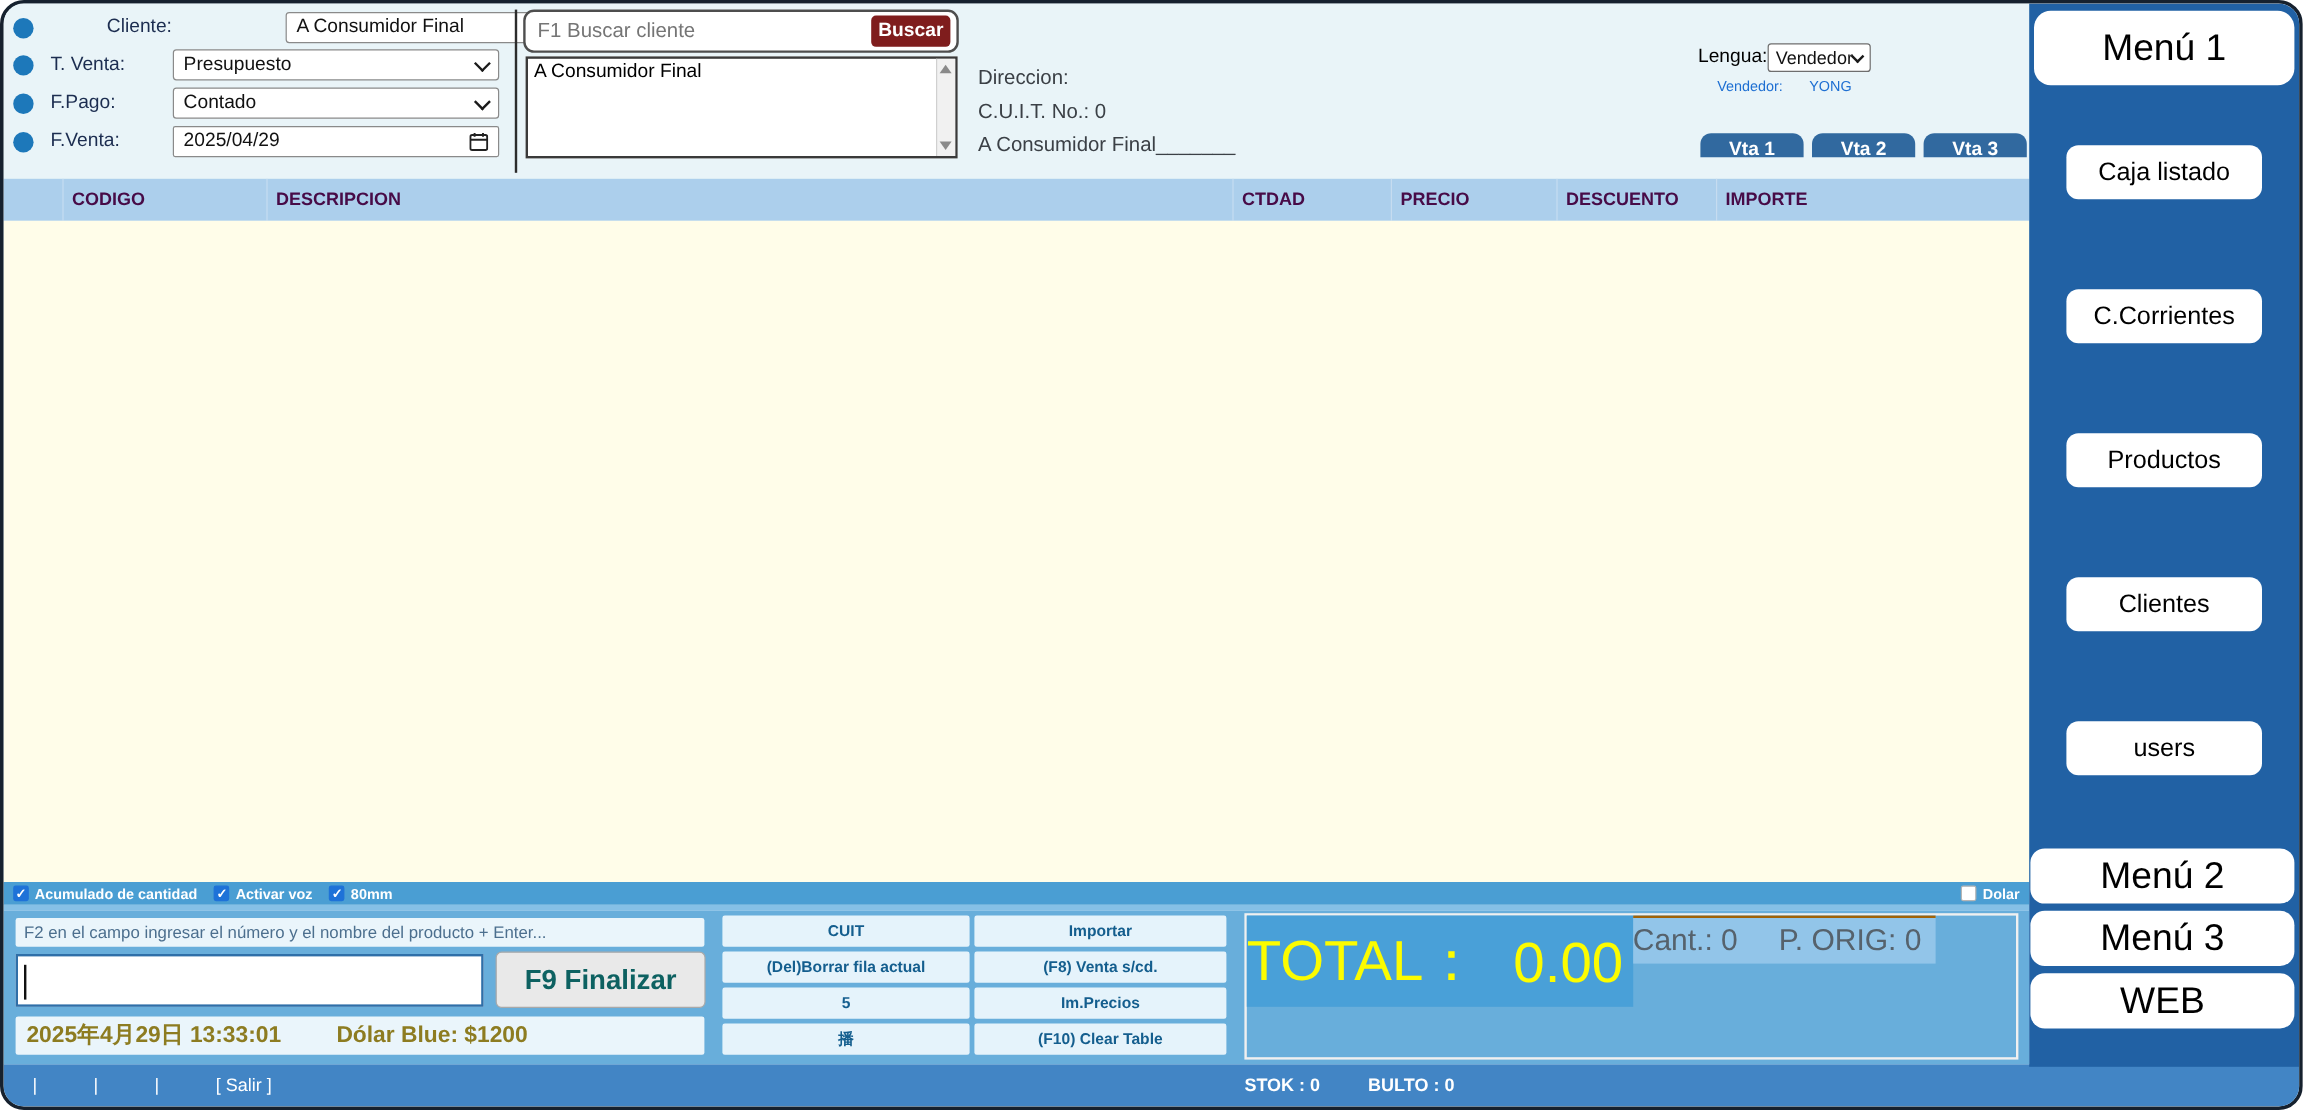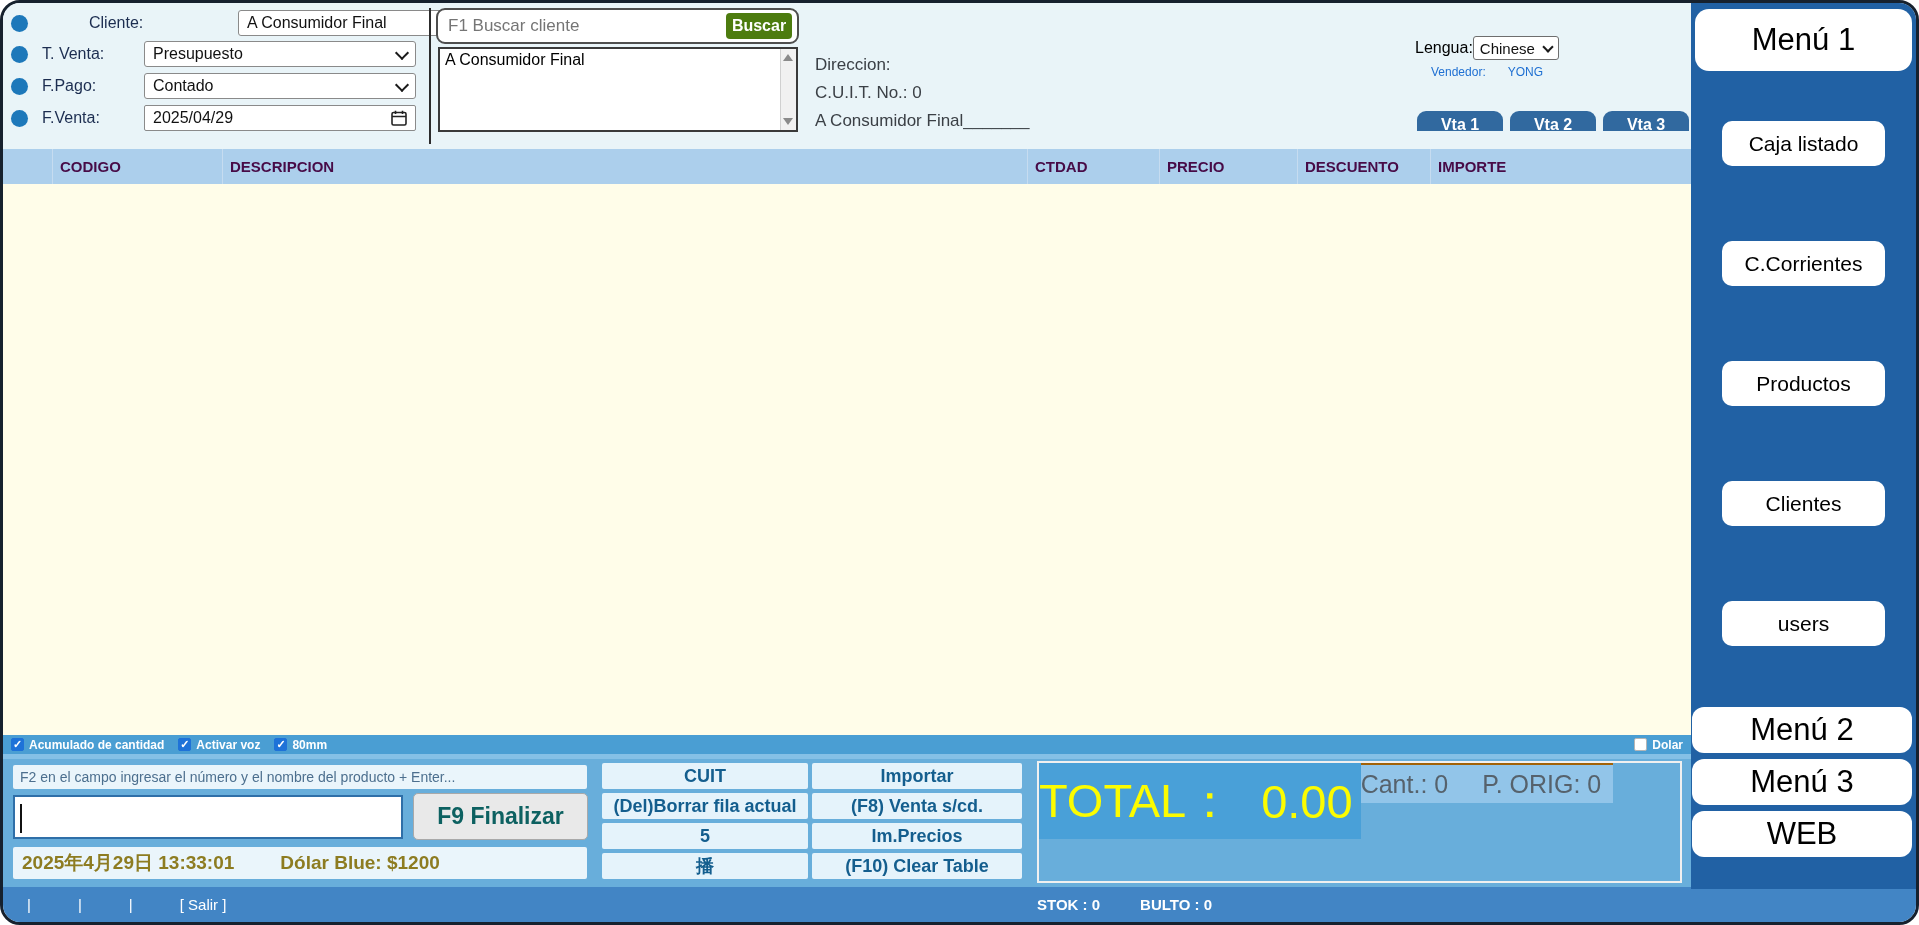--- a/index.html
+++ b/index.html
@@ -16,21 +16,21 @@
     border:1px solid #8a8a8a;border-radius:3px;padding:0 8px;font-size:16px;color:#111;
     width:272px;height:26px;box-sizing:border-box;}
   .chev{width:8px;height:8px;border-right:2px solid #1a1a1a;border-bottom:2px solid #1a1a1a;
     transform:rotate(45deg);margin-top:-3px;flex:none;}
   .vsep{position:absolute;left:426px;top:5px;width:2px;height:136px;background:#2c2c2c;}
 
   .search-box{position:absolute;left:433px;top:5px;width:363px;height:36px;box-sizing:border-box;
     display:flex;align-items:center;border:2px solid #4e4e4e;border-radius:9px;background:#fff;padding:0 5px;}
   .search-ph{flex:1;color:#9aa0a6;font-size:17px;padding-left:5px;background:transparent;border:none;outline:none;
     font-family:"Liberation Sans",sans-serif;}
-  .buscar{flex:none;width:66px;height:26px;background:#4d7c0f;border-radius:4px;color:#fff;
+  .buscar{flex:none;width:66px;height:26px;background:#7f1d1d;border-radius:4px;color:#fff;
     font-weight:bold;font-size:16px;text-align:center;line-height:26px;}
   .listbox{position:absolute;left:435px;top:44px;width:360px;height:85px;box-sizing:border-box;
     background:#fff;border:2px solid #3a3a3a;}
   .listbox .item{padding:2px 5px;font-size:16px;color:#000;}
   .lscroll{position:absolute;right:0;top:0;width:15px;height:100%;background:#f1f1f1;border-left:1px solid #d0d0d0;}
   .tri-up{position:absolute;top:5px;left:2px;width:0;height:0;border-left:5px solid transparent;
     border-right:5px solid transparent;border-bottom:7px solid #8a8a8a;}
   .tri-down{position:absolute;bottom:5px;left:2px;width:0;height:0;border-left:5px solid transparent;
     border-right:5px solid transparent;border-top:7px solid #8a8a8a;}
 
@@ -74,21 +74,21 @@
     background:#fff;border:2px solid #2f6fa8;}
   .caret{margin:7px 0 0 5px;width:2px;height:29px;background:#111;}
   .f9{position:absolute;left:410px;top:34px;width:175px;height:47px;box-sizing:border-box;
     background:#e9e9e9;border:1px solid #a9a9a9;border-radius:5px;color:#0d6161;font-weight:bold;
     font-size:23px;text-align:center;line-height:45px;}
   .datebar{position:absolute;left:10px;top:88px;width:574px;height:32px;background:#eaf5fb;
     color:#8d7c21;font-weight:bold;font-size:19px;line-height:32px;display:flex;gap:46px;
     padding-left:9px;box-sizing:border-box;border-radius:2px;}
   .grid{position:absolute;left:599px;top:4px;width:420px;display:grid;
     grid-template-columns:206px 210px;grid-auto-rows:26px;gap:4px;}
-  .gbtn{background:#e5f3fb;color:#145e8e;font-weight:bold;font-size:18px;text-align:center;
+  .gbtn{background:#e5f3fb;color:#145e8e;font-weight:bold;font-size:13px;text-align:center;
     line-height:26px;border-radius:2px;}
   .total-panel{position:absolute;left:1034px;top:2px;width:645px;height:122px;box-sizing:border-box;
     border:2px solid #f0f0f0;display:flex;}
   .total-top{height:76px;background:#49a0d8;display:flex;justify-content:flex-end;align-items:center;
     padding-right:8px;}
   .total-label,.total-value{color:#fcfc00;font-size:47px;}
   .total-value{margin-left:28px;}
   .total-bottom{height:38px;background:#92c5e9;border-top:2px solid #a16207;display:flex;
     justify-content:flex-end;align-items:center;gap:34px;padding-right:12px;color:#56626c;font-size:25px;}
 
@@ -171,21 +171,21 @@
 
     <div class="info">
       <div class="info-line">Direccion:</div>
       <div class="info-line">C.U.I.T. No.: 0</div>
       <div class="info-line">A Consumidor Final_______</div>
     </div>
 
     <div class="lengua">
       <span class="llabel">Lengua:</span>
       <div class="sel2">
-        <span>Chinese</span>
+        <span>Vendedor</span>
         <span class="chev" style="width:6px;height:6px;"></span>
       </div>
     </div>
 
     <div class="vendedor">
       <span>Vendedor:</span>
       <span class="vval">YONG</span>
     </div>
 
     <div class="tab" style="left:1414px;">Vta 1</div>

